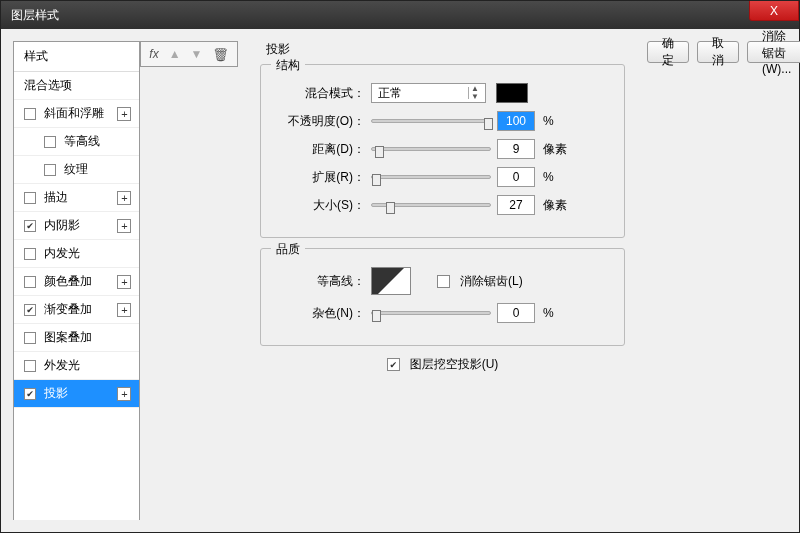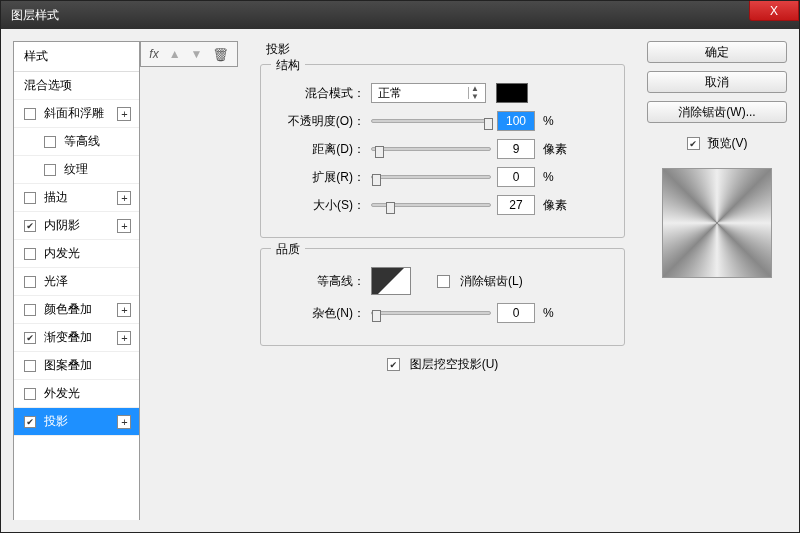--- a/index.html
+++ b/index.html
@@ -39,21 +39,21 @@
 .num { width: 38px; height: 20px; border: 1px solid #999; background: #fff; text-align: center; display: flex; align-items: center; justify-content: center; }
 .num.sel-hl { background: #1e90ff; color: #fff; }
 .unit { margin-left: 2px; }
 .angle-dial { width: 30px; height: 30px; border: 1px solid #888; border-radius: 50%; background: #fafafa; position: relative; }
 .angle-dial::after { content: ""; position: absolute; width: 1px; height: 13px; background: #444; top: 2px; left: 50%; }
 .chk { width: 13px; height: 13px; border: 1px solid #888; background: #fff; display: inline-flex; align-items: center; justify-content: center; font-size: 9px; color: #333; margin-right: 4px; }
 .chk.on::before { content: "✔"; }
 .contour-sw { width: 40px; height: 28px; border: 1px solid #888; background: linear-gradient(135deg, #333 49%, #fff 51%); }
 .btn { border: 1px solid #999; background: linear-gradient(#fdfdfd, #e5e5e5); height: 22px; padding: 0 14px; border-radius: 3px; display: inline-flex; align-items: center; justify-content: center; }
 
-.right-col { width: 140px; display: flex; flex-direction: column; gap: 8px; align-items: stretch; }
+.right-col { width: 140px; display: flex; flex-direction: row; gap: 8px; align-items: stretch; justify-content: space-between; }
 .right-col .btn { width: 100%; justify-content: center; }
 .preview-row { display: flex; align-items: center; justify-content: center; gap: 4px; margin-top: 4px; }
 .preview-box { width: 110px; height: 110px; border: 1px solid #999; background: conic-gradient(from 45deg, #888, #eee, #888, #eee, #888, #eee, #888, #eee, #888); align-self: center; margin-top: 8px; }
 </style>
 </head>
 <body>
 
 <div class="window">
   <div class="titlebar">
     <span>图层样式</span>
@@ -90,24 +90,20 @@
               <span class="plus">+</span>
             </div>
             <div class="style-item">
               <span class="style-chk on"></span>
               <span>内阴影</span>
               <span class="plus">+</span>
             </div>
             <div class="style-item">
               <span class="style-chk"></span>
               <span>内发光</span>
-            </div>
-            <div class="style-item">
-              <span class="style-chk"></span>
-              <span>光泽</span>
             </div>
             <div class="style-item">
               <span class="style-chk"></span>
               <span>颜色叠加</span>
               <span class="plus">+</span>
             </div>
             <div class="style-item">
               <span class="style-chk on"></span>
               <span>渐变叠加</span>
               <span class="plus">+</span>

